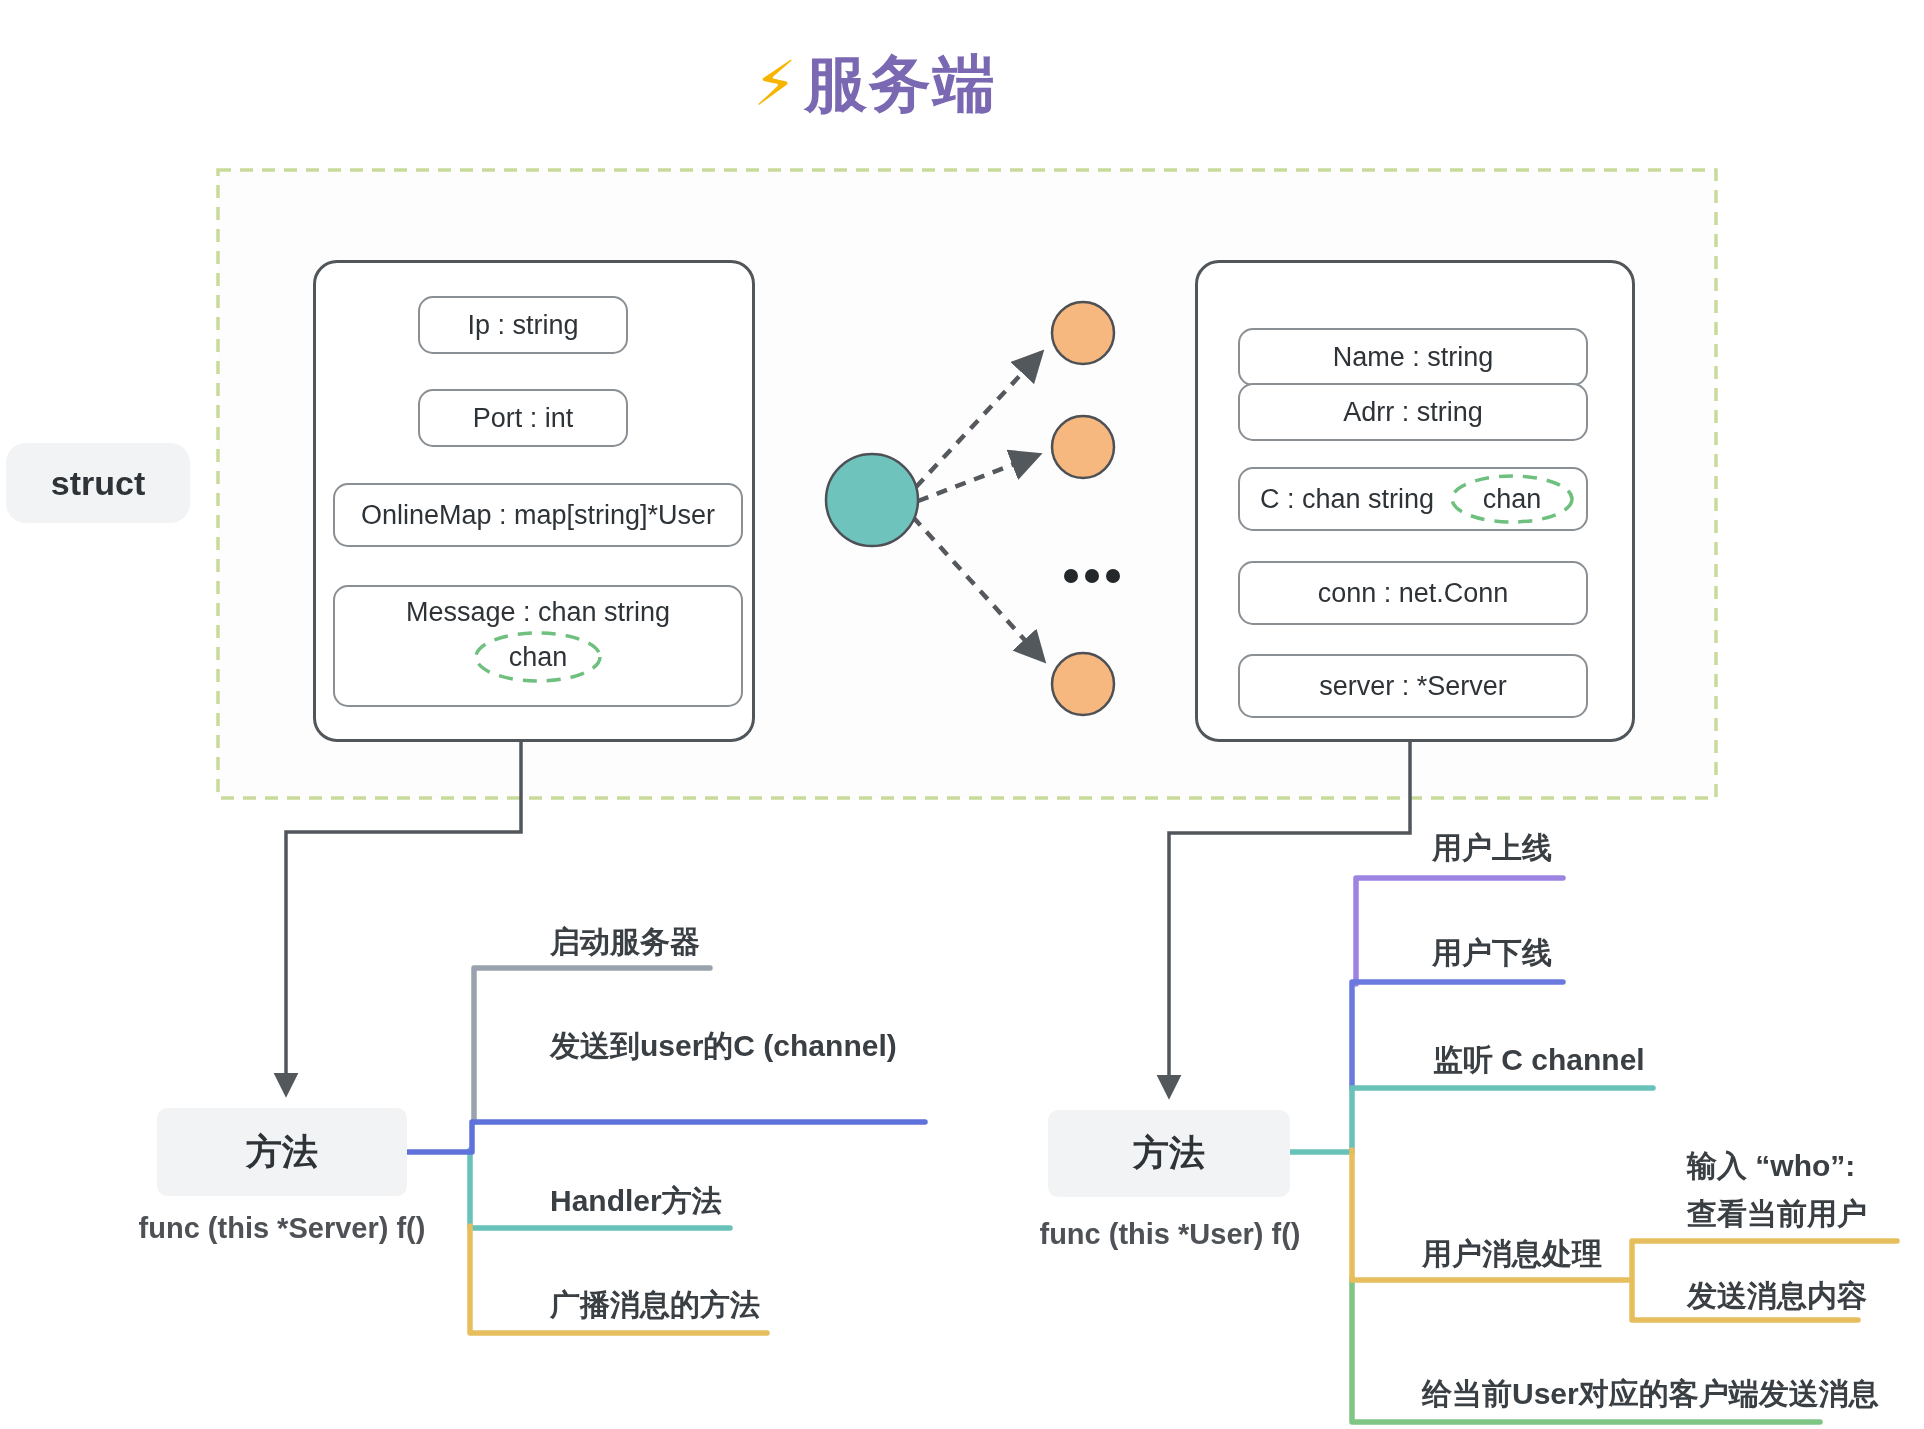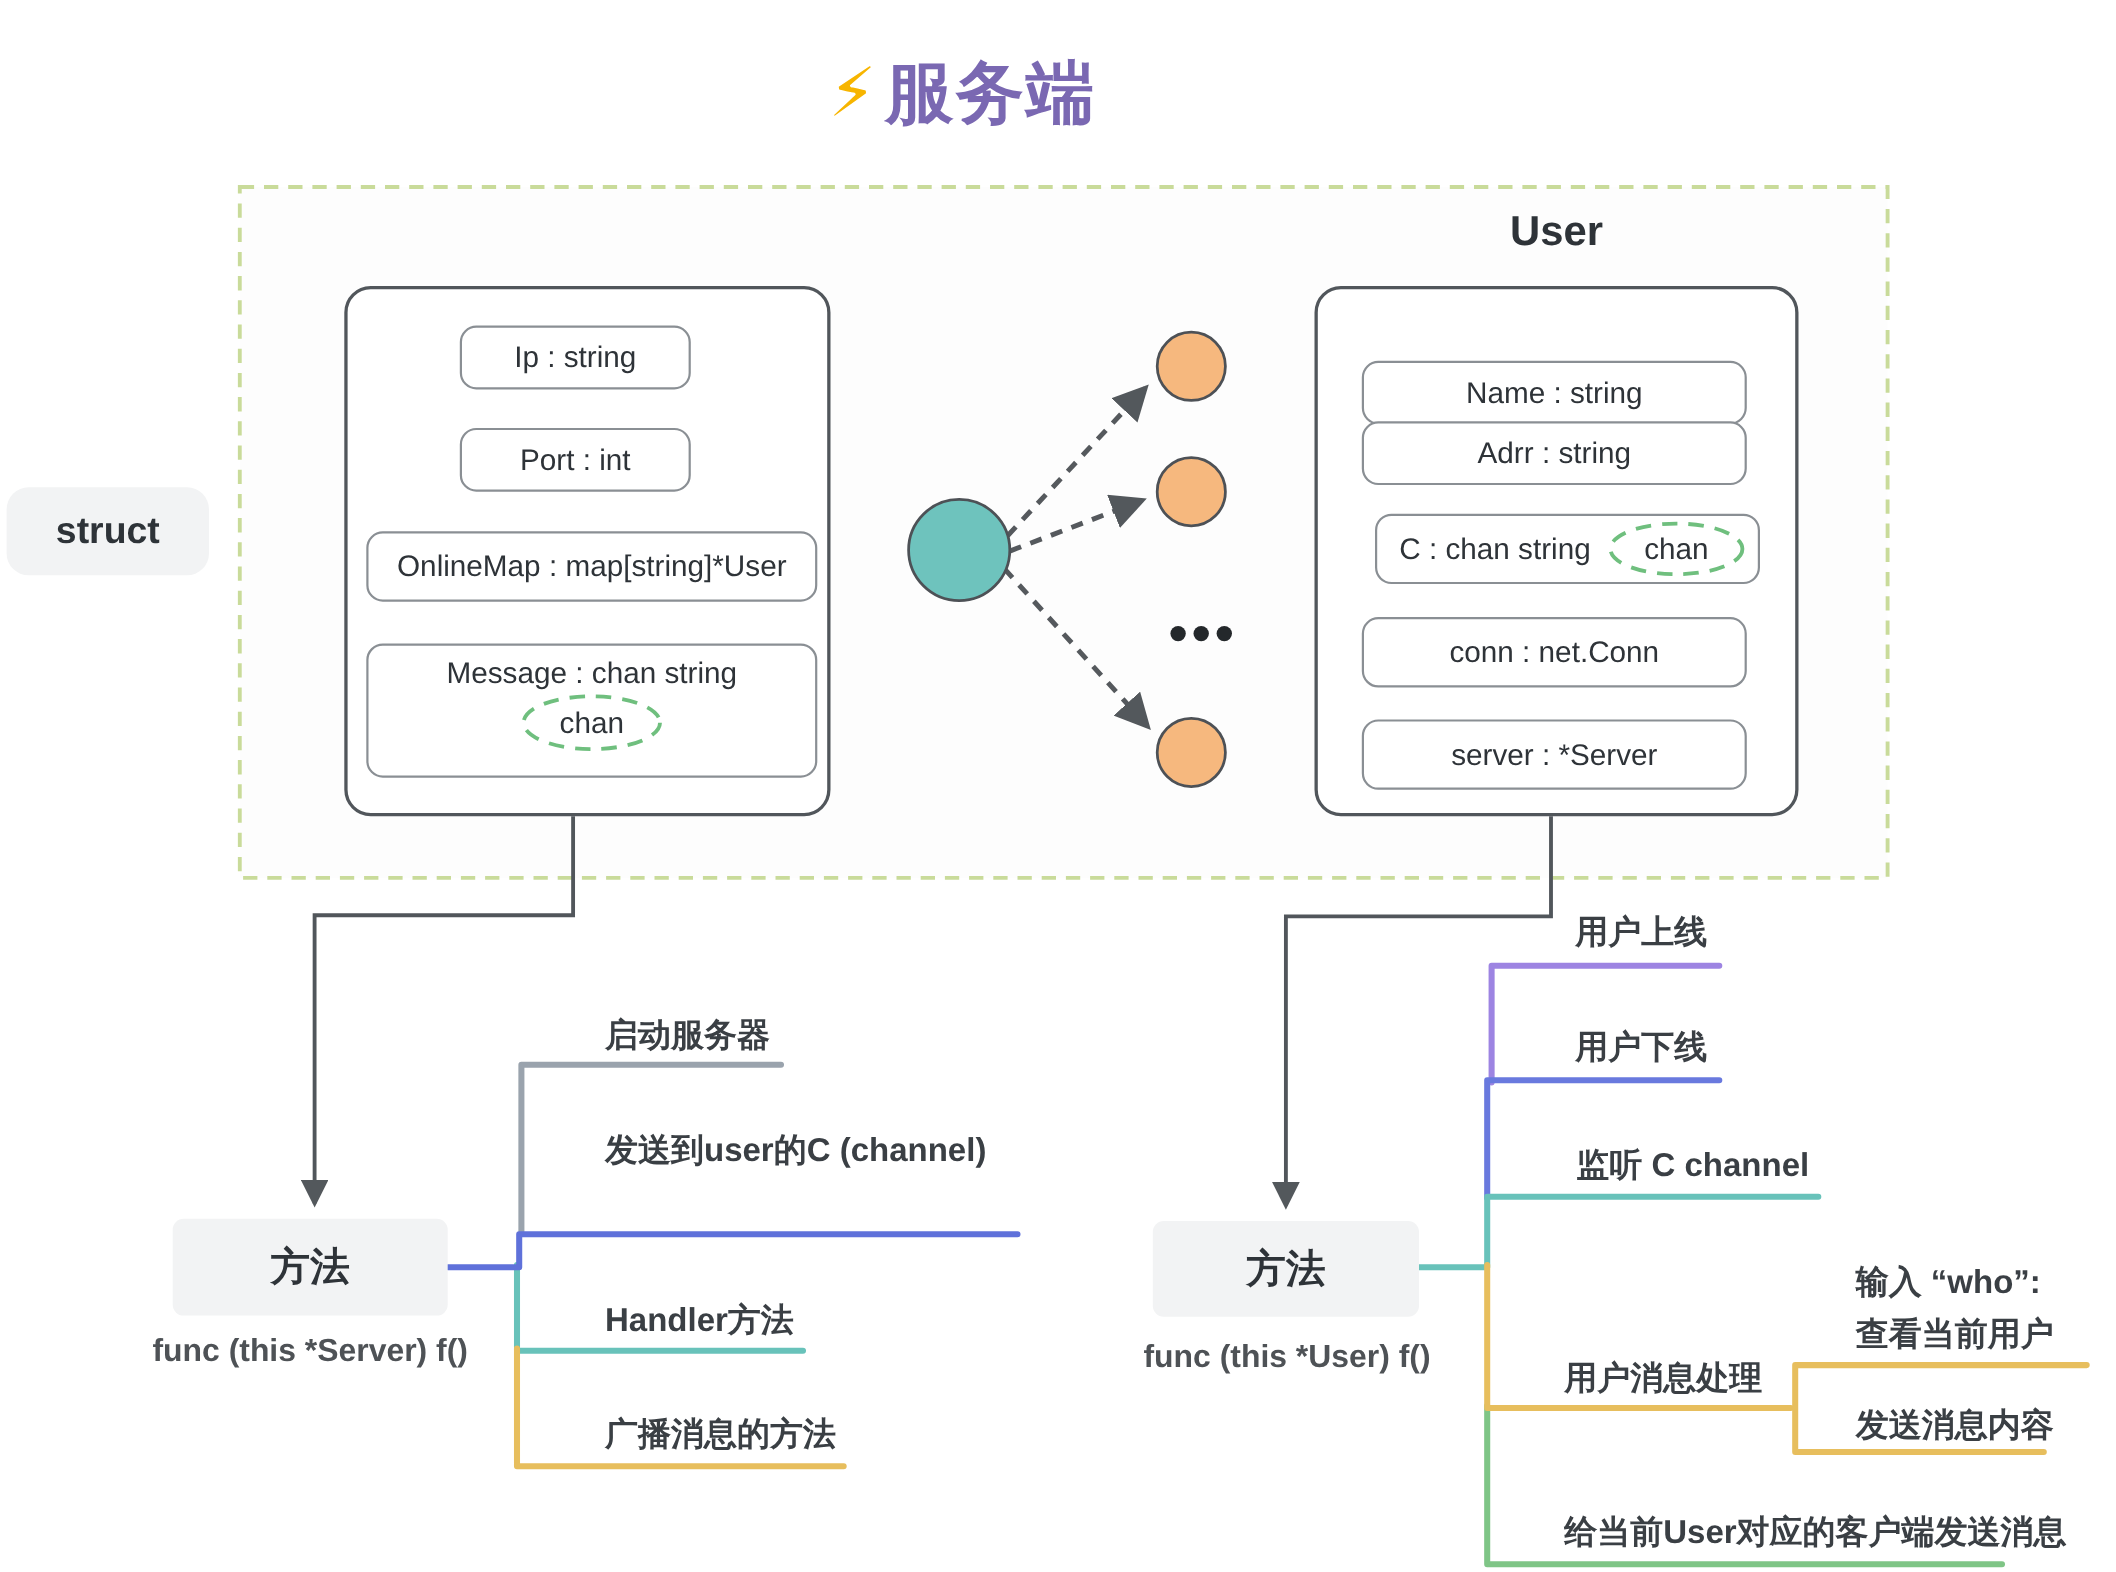--- a/index.html
+++ b/index.html
@@ -100,25 +100,24 @@
       <span>Message : chan string</span>
       <span class="chan-badge">
         <svg width="132" height="54">
           <ellipse cx="66" cy="27" rx="62" ry="24" style="fill:none;stroke:var(--chan-green);stroke-width:3.5;stroke-dasharray:14 10"></ellipse>
         </svg>
         <span>chan</span>
       </span>
     </div>
   </div>
 
-  <div class="abs struct-title" style="left:1195px;width:440px;">User</div>
   <div class="abs struct-box" style="left:1195px;width:440px;">
     <div class="field" style="left:40px;top:33px;width:350px;height:58px;margin-top:32px;">Name : string</div>
     <div class="field" style="left:40px;top:120px;width:350px;height:58px;">Adrr : string</div>
-    <div class="field field-row" style="left:52px;top:204px;width:350px;height:64px;">
+    <div class="field field-row" style="left:40px;top:204px;width:350px;height:64px;">
       <span>C : chan string</span>
       <span class="chan-badge" style="width:128px;height:52px;">
         <svg width="128" height="52">
           <ellipse cx="64" cy="26" rx="60" ry="23" style="fill:none;stroke:var(--chan-green);stroke-width:3.5;stroke-dasharray:14 10"></ellipse>
         </svg>
         <span>chan</span>
       </span>
     </div>
     <div class="field" style="left:40px;top:298px;width:350px;height:64px;">conn : net.Conn</div>
     <div class="field" style="left:40px;top:391px;width:350px;height:64px;">server : *Server</div>

